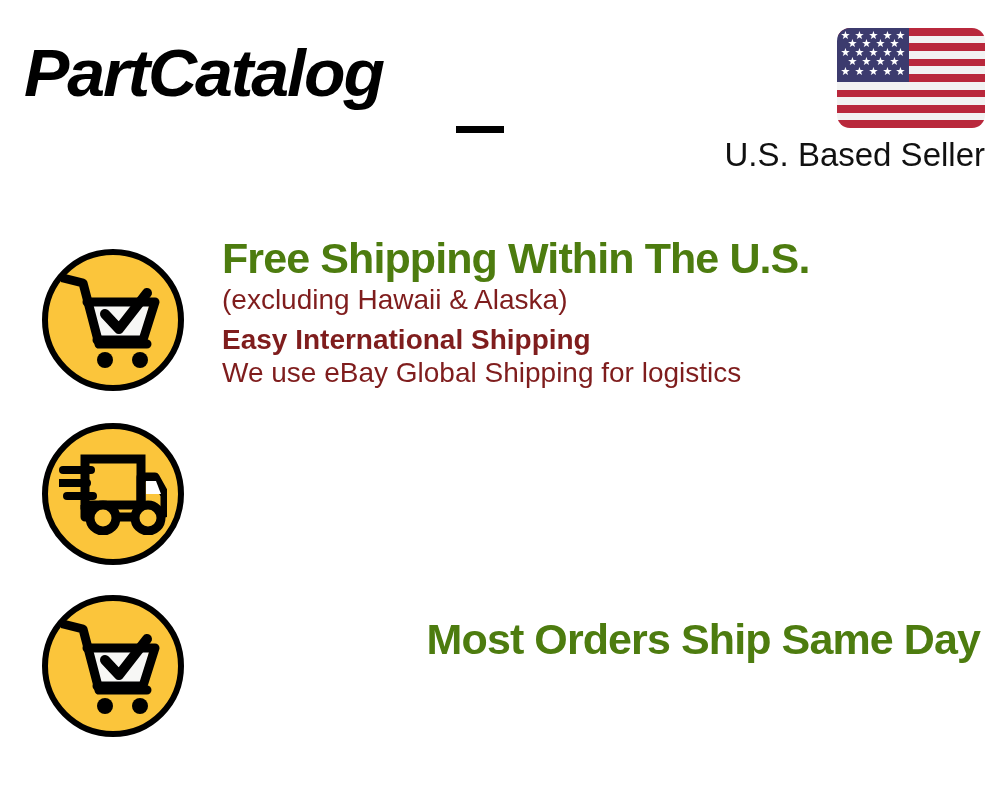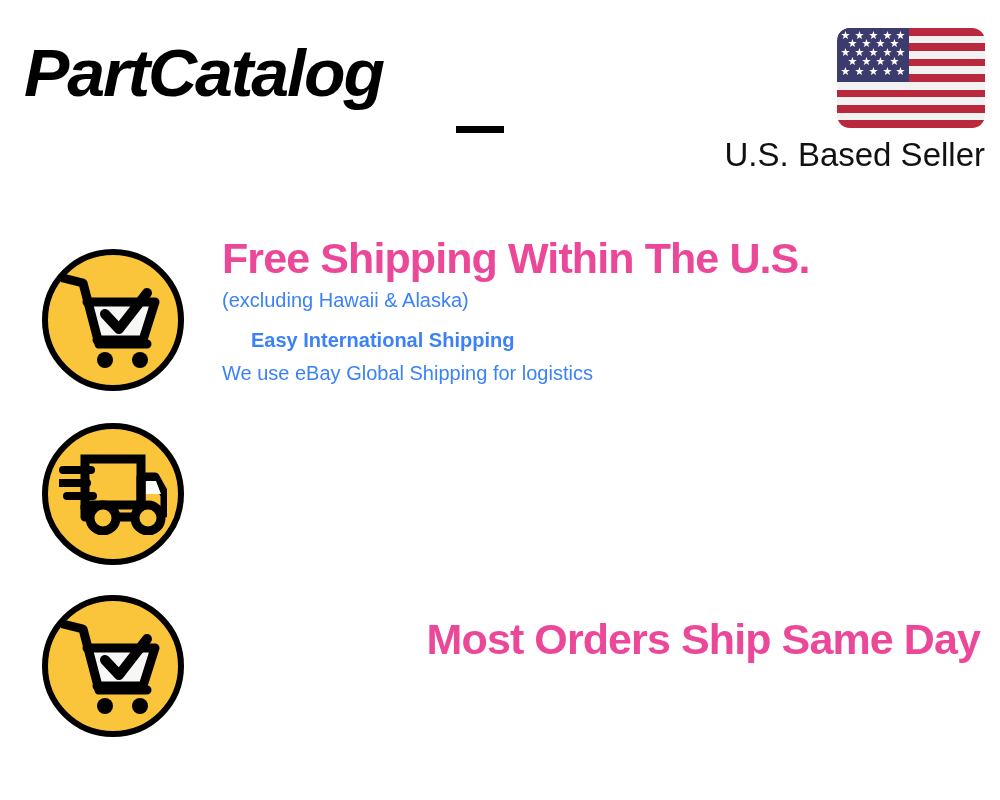--- a/index.html
+++ b/index.html
@@ -165,35 +165,34 @@
   .benefit-row.r1 .benefit-text { top: 8px; }
   .benefit-row.r2 .benefit-text { top: 45px; }
   .benefit-row.r3 .benefit-text { top: 45px; }
 
   .benefit-heading {
     font-family: "Liberation Sans", sans-serif;
     font-weight: bold;
     font-size: 43px;
     line-height: 50px;
     letter-spacing: -0.9px;
-    color: #ec4899;
+    color: #4d7c0f;
     white-space: nowrap;
   }
   .benefit-sub {
     font-family: "Liberation Sans", sans-serif;
     font-weight: normal;
-    font-size: 20px;
+    font-size: 28px;
     line-height: 32px;
-    color: #3b82f6;
+    color: #7f1d1d;
     white-space: nowrap;
   }
   .benefit-sub.bold {
     font-weight: bold;
     padding-top: 8px;
-    margin-left: 29px;
   }
   .benefit-sub.plain {
     padding-top: 1px;
   }
 </style>
 </head>
 <body>
 
 <div class="header">
 

